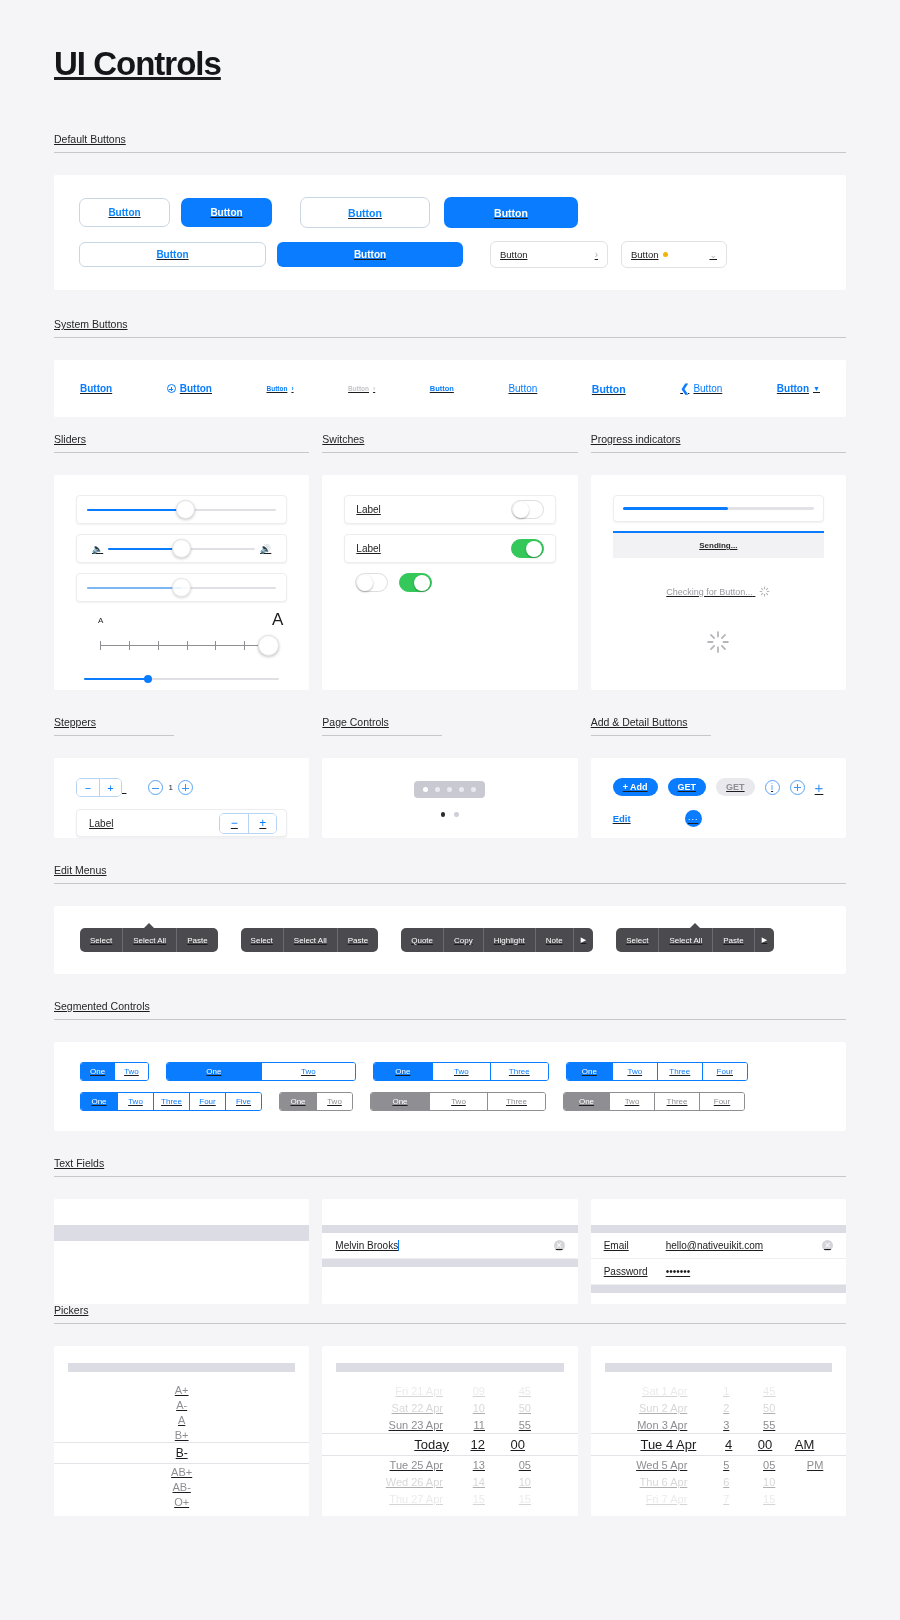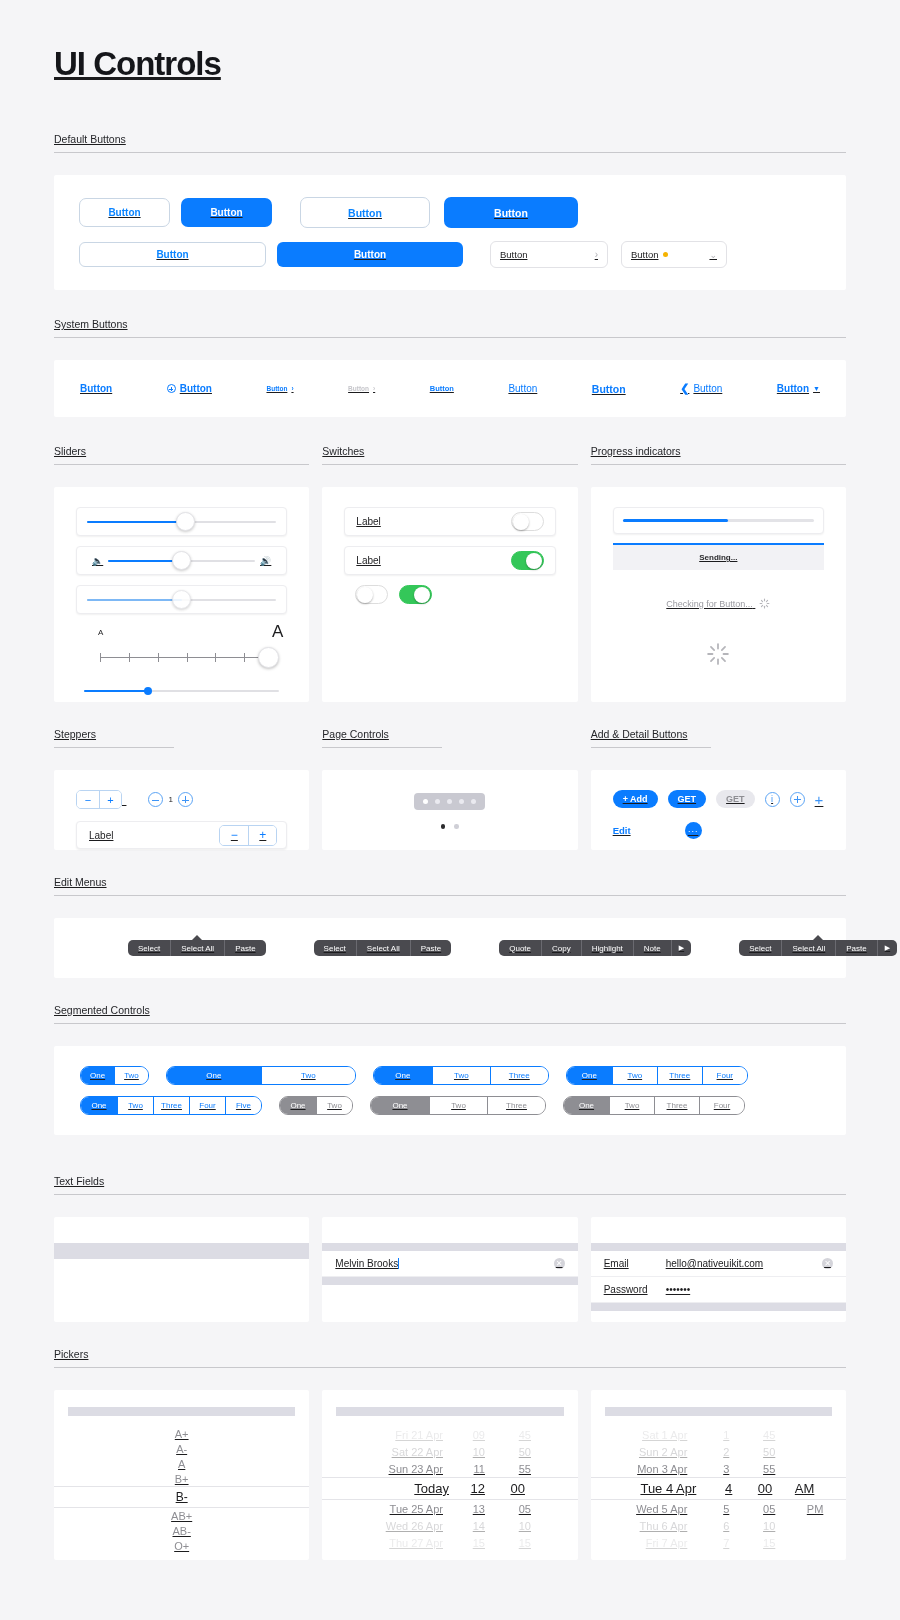--- a/index.html
+++ b/index.html
@@ -136,33 +136,33 @@
            align-items: center; justify-content: center; font-size: 9px; color: #3d94f6; font-style: normal; }
   .plus-plain { color: #3d94f6; font-size: 15px; line-height: 1; }
   .ad-row2 { display: flex; align-items: center; margin-top: 14px; }
   .edit-link { color: #0a7cff; font-size: 9.5px; font-weight: bold; }
   .dots-circle { width: 17px; height: 17px; border-radius: 50%; background: #0a7cff; color: #fff;
                  display: flex; align-items: center; justify-content: center; font-size: 9px; margin-left: 54px;
                  letter-spacing: .5px; }
 
   
   .menus { padding: 22px 26px; display: flex; align-items: center; gap: 0; }
-  .menu { background: #4a4a4f; border-radius: 5px; display: flex; position: relative; height: 16px; margin-left: 48px; }
+  .menu { background: #4a4a4f; border-radius: 5px; display: flex; position: relative; height: 24px; }
   .menu .mi { color: #fff; font-size: 8px; padding: 0 10px; display: flex; align-items: center; white-space: nowrap; }
   .menu .mi + .mi { border-left: 1px solid #6a6a70; }
   .menu .caret { position: absolute; top: -5px; left: 50%; margin-left: -5px; width: 0; height: 0;
                  border-left: 5px solid transparent; border-right: 5px solid transparent; border-bottom: 5px solid #4a4a4f; }
   .menu .arrow { padding: 0 7px; font-size: 7px; }
   .menu-gap { width: 23px; }
 
   
   .seg-body { padding: 20px 26px; }
   .seg-row { display: flex; align-items: center; margin-bottom: 11px; }
   .seg-row:last-child { margin-bottom: 0; }
-  .seg { display: inline-flex; border: 1px solid #0a7cff; border-radius: 9px; overflow: hidden; height: 19px; }
+  .seg { display: inline-flex; border: 1px solid #0a7cff; border-radius: 3px; overflow: hidden; height: 19px; }
   .seg .s { font-size: 8px; color: #0a7cff; background: #fff; display: flex; align-items: center;
             justify-content: center; padding: 0 9px; }
   .seg .s.sel { background: #0a7cff; color: #fff; }
   .seg .s + .s { border-left: 1px solid #0a7cff; }
   .seg.gray { border-color: #8e8e93; }
   .seg.gray .s { color: #8e8e93; }
   .seg.gray .s.sel { background: #8e8e93; color: #fff; }
   .seg.gray .s + .s { border-left-color: #8e8e93; }
   .seg-sp { width: 17px; }
 
@@ -263,21 +263,21 @@
       <span style="font-weight:bold;font-size:11px">❮</span>
       <span>Button</span>
     </span>
     <span class="sys-sp"></span>
     <span class="sys">
       <span>Button</span>
       <span style="font-size:7px">▼</span>
     </span>
   </div>
 
-  <div class="row-cols" style="margin-top:28px">
+  <div class="row-cols" style="margin-top:16px">
     <div class="col">
       <div class="section">
         <div class="section-label">Sliders</div>
         <div class="rule"></div>
       </div>
       <div class="panel pan-body">
         <div class="slider-card">
           <div class="track">
             <div class="fill" style="width:52%"></div>
             <div class="knob" style="left:52%"></div>
@@ -553,21 +553,21 @@
       <span class="seg-sp"></span>
       <span class="seg gray">
         <span class="s sel" style="width:45px">One</span>
         <span class="s" style="width:45px">Two</span>
         <span class="s" style="width:45px">Three</span>
         <span class="s" style="width:45px">Four</span>
       </span>
     </div>
   </div>
 
-  <div class="section" style="margin-top:40px">
+  <div class="section" style="margin-top:26px">
     <div class="section-label">Text Fields</div>
     <div class="rule"></div>
   </div>
   <div class="row-cols">
     <div class="col panel tf-body">
       <div class="tf-top"></div>
       <div class="tf-bar"></div>
       <div class="tf-bar"></div>
     </div>
     <div class="col panel tf-body">
@@ -589,21 +589,21 @@
         <span class="clear-x">✕</span>
       </div>
       <div class="tf-line">
         <span class="tf-key">Password</span>
         <span class="tf-val">•••••••</span>
       </div>
       <div class="tf-bar"></div>
     </div>
   </div>
 
-  <div class="section" style="margin-top:26px">
+  <div class="section" style="">
     <div class="section-label">Pickers</div>
     <div class="rule"></div>
   </div>
   <div class="row-cols">
     <div class="col panel pk-body">
       <div class="pk-bar"></div>
       <div class="pk-wrap pk-single">
         <div class="r f2">A+</div>
         <div class="r f1">A-</div>
         <div class="r">A</div>

